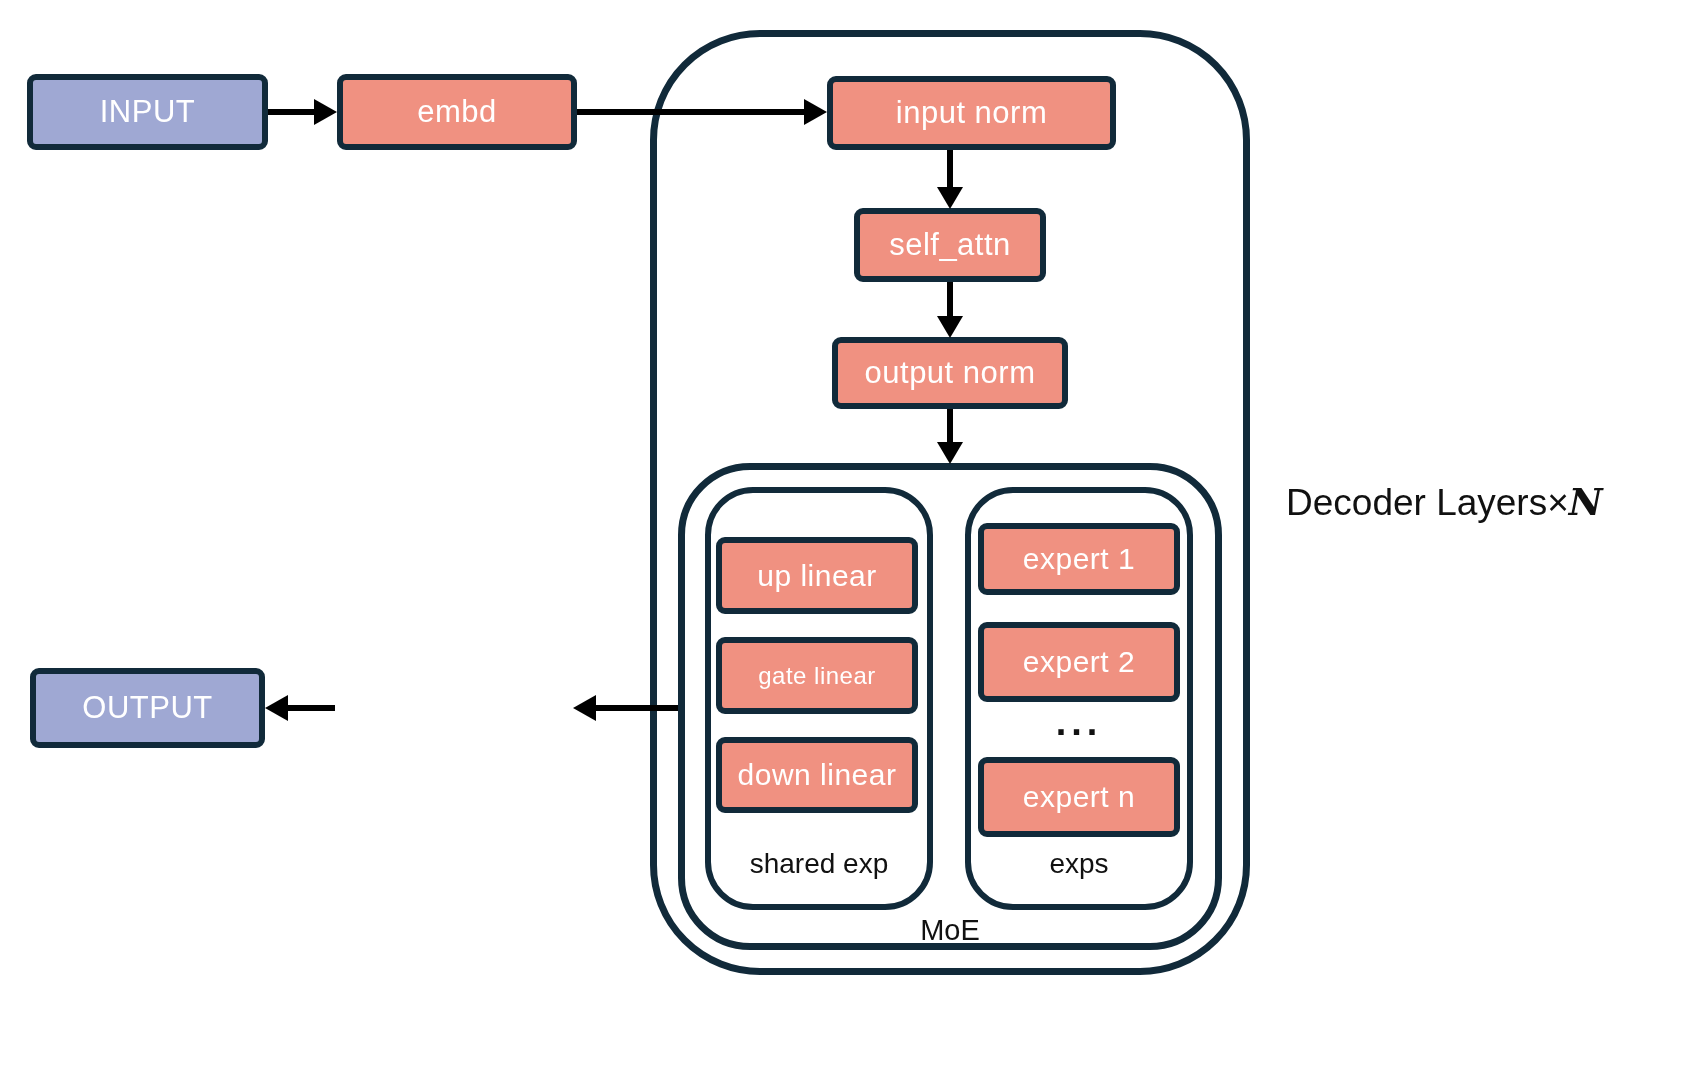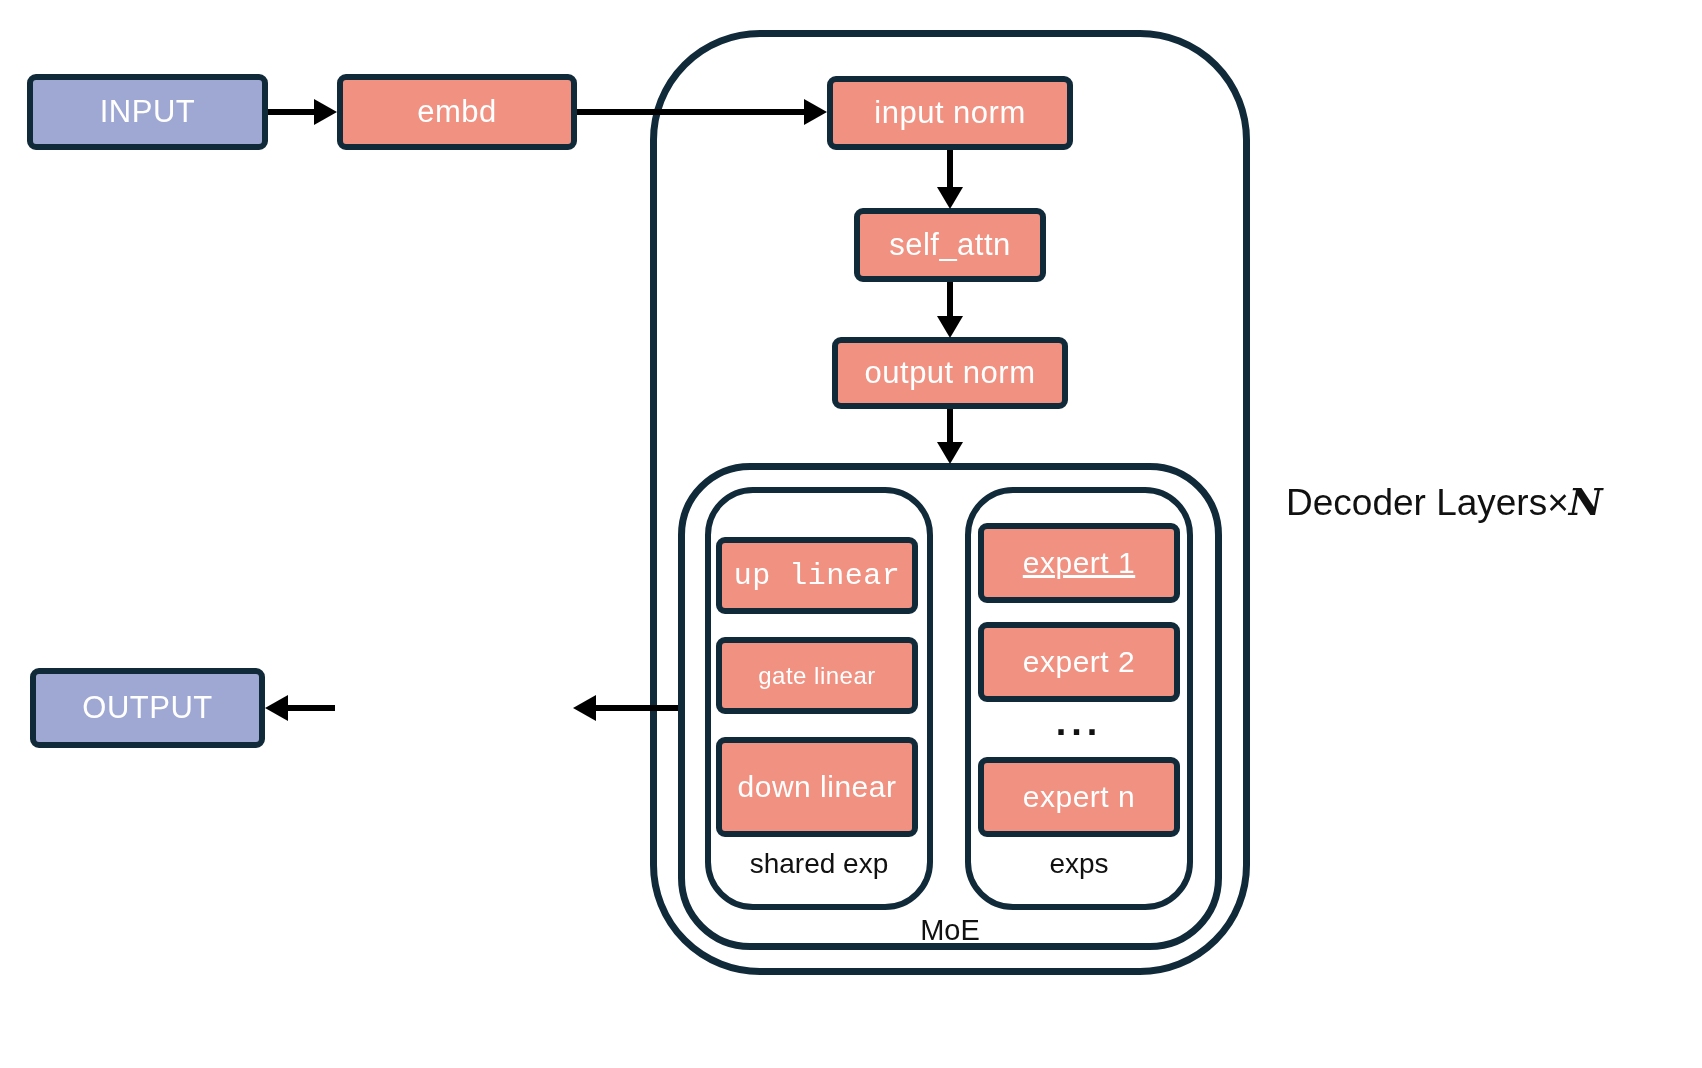--- a/index.html
+++ b/index.html
@@ -90,29 +90,29 @@
 
   <div class="container decoder"></div>
   <div class="container moe"></div>
   <div class="container subcol shared-col"></div>
   <div class="container subcol exps-col"></div>
 
   <div class="node node--purple" style="left:27px; top:74px; width:241px; height:76px;">INPUT</div>
   <div class="node node--salmon" style="left:337px; top:74px; width:240px; height:76px;">embd</div>
   <div class="node node--purple" style="left:30px; top:668px; width:235px; height:80px;">OUTPUT</div>
 
-  <div class="node node--salmon" style="left:827px; top:76px; width:246px; height:74px;">input norm</div>
+  <div class="node node--salmon" style="left:827px; top:76px; width:289px; height:74px;">input norm</div>
   <div class="node node--salmon" style="left:854px; top:208px; width:192px; height:74px;">self_attn</div>
   <div class="node node--salmon" style="left:832px; top:337px; width:236px; height:72px;">output norm</div>
 
-  <div class="node node--salmon" style="left:716px; top:537px; width:202px; height:77px; font-size:30px;font-family:Liberation Mono, monospace;">up linear</div>
+  <div class="node node--salmon" style="left:716px; top:537px; width:202px; height:77px; font-size:30px;">up linear</div>
   <div class="node node--salmon" style="left:716px; top:637px; width:202px; height:77px; font-size:24px;">gate linear</div>
-  <div class="node node--salmon" style="left:716px; top:737px; width:202px; height:100px; font-size:30px;">down linear</div>
+  <div class="node node--salmon" style="left:716px; top:737px; width:202px; height:76px; font-size:30px;">down linear</div>
 
-  <div class="node node--salmon" style="left:978px; top:523px; width:202px; height:80px; font-size:30px;text-decoration:underline;">expert 1</div>
+  <div class="node node--salmon" style="left:978px; top:523px; width:202px; height:72px; font-size:30px;">expert 1</div>
   <div class="node node--salmon" style="left:978px; top:622px; width:202px; height:80px; font-size:30px;">expert 2</div>
   <div class="dots" style="left:978px; top:712px; width:202px;">...</div>
   <div class="node node--salmon" style="left:978px; top:757px; width:202px; height:80px; font-size:30px;">expert n</div>
 
   <div class="lbl" style="left:705px; top:848px; width:228px;">shared exp</div>
   <div class="lbl" style="left:965px; top:848px; width:228px;">exps</div>
   <div class="lbl" style="left:850px; top:914px; width:200px; font-size:29px;">MoE</div>
 
   <div class="decoder-label">
     <span>Decoder Layers×</span><span class="nvar">N</span>

